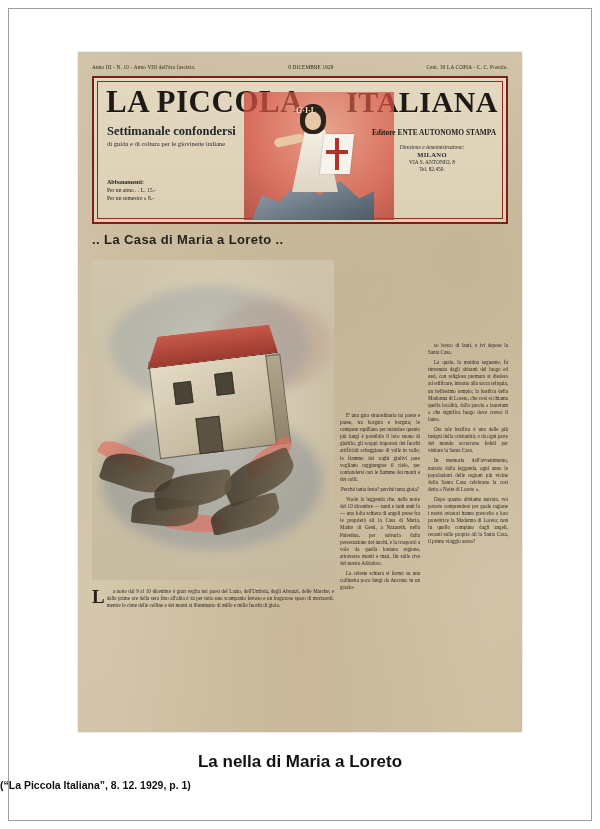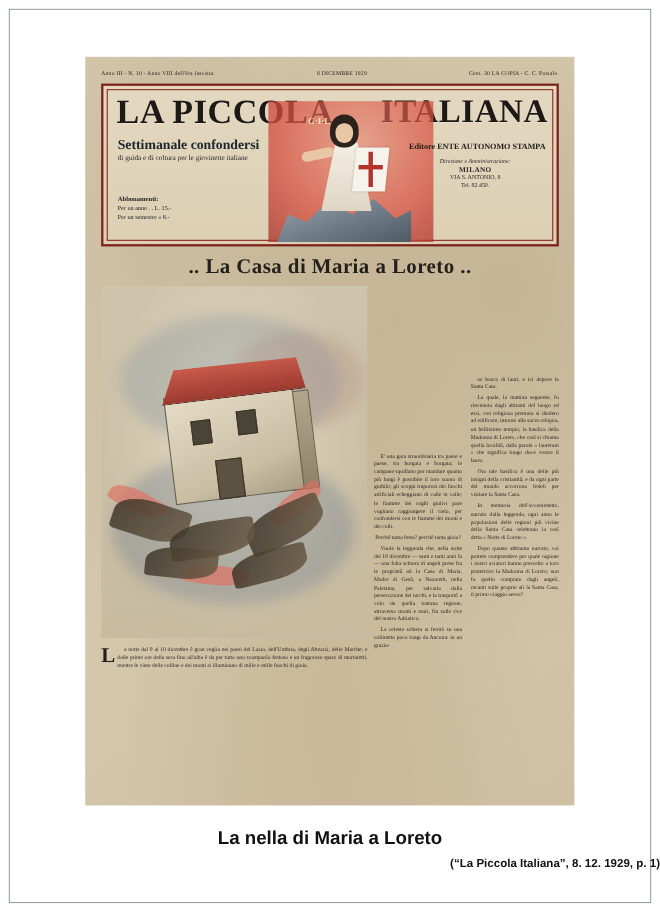--- a/index.html
+++ b/index.html
@@ -202,35 +202,34 @@
     box-shadow: 0 0 2px rgba(0,0,0,.25);
   }
   .flag-cross-v {
     position: absolute; left: 91px; top: 46px; width: 4px; height: 32px; background:#b4322b;
   }
   .flag-cross-h {
     position: absolute; left: 82px; top: 58px; width: 22px; height: 4px; background:#b4322b;
   }
   .mast-letters {
     position: absolute;
-    left: 36px; top: 14px;
+    left: 52px; top: 14px;
     font-size: 8px; color: #f3e6b8; font-weight: bold;
   }
 
   
   .headline {
     position: absolute;
     left: 14px;
     top: 180px;
     width: 416px;
-    text-align: center;
-    font-size: 19px;
+    font-size: 13px;
     font-weight: bold;
     color: #231f1a;
-    font-family: Liberation Serif, serif;
+    font-family: Liberation Sans, sans-serif;
     letter-spacing: .4px;
   }
 
   
   .illus {
     position: absolute;
     left: 14px;
     top: 208px;
     width: 242px;
     height: 320px;
@@ -332,21 +331,21 @@
     left: 0; top: 752px; width: 600px;
     text-align: center;
     font-family: "Liberation Sans", sans-serif;
     font-weight: bold;
     font-size: 17px;
     color: #111111;
   }
   .caption-sub {
     position: absolute;
     left: 0; top: 779px; width: 600px;
-    text-align: right;
+    text-align: left;
     font-family: "Liberation Sans", sans-serif;
     font-weight: bold;
     font-size: 10.5px;
     color: #111111;
   }
 </style>
 </head>
 <body>
 
 <div class="page">

